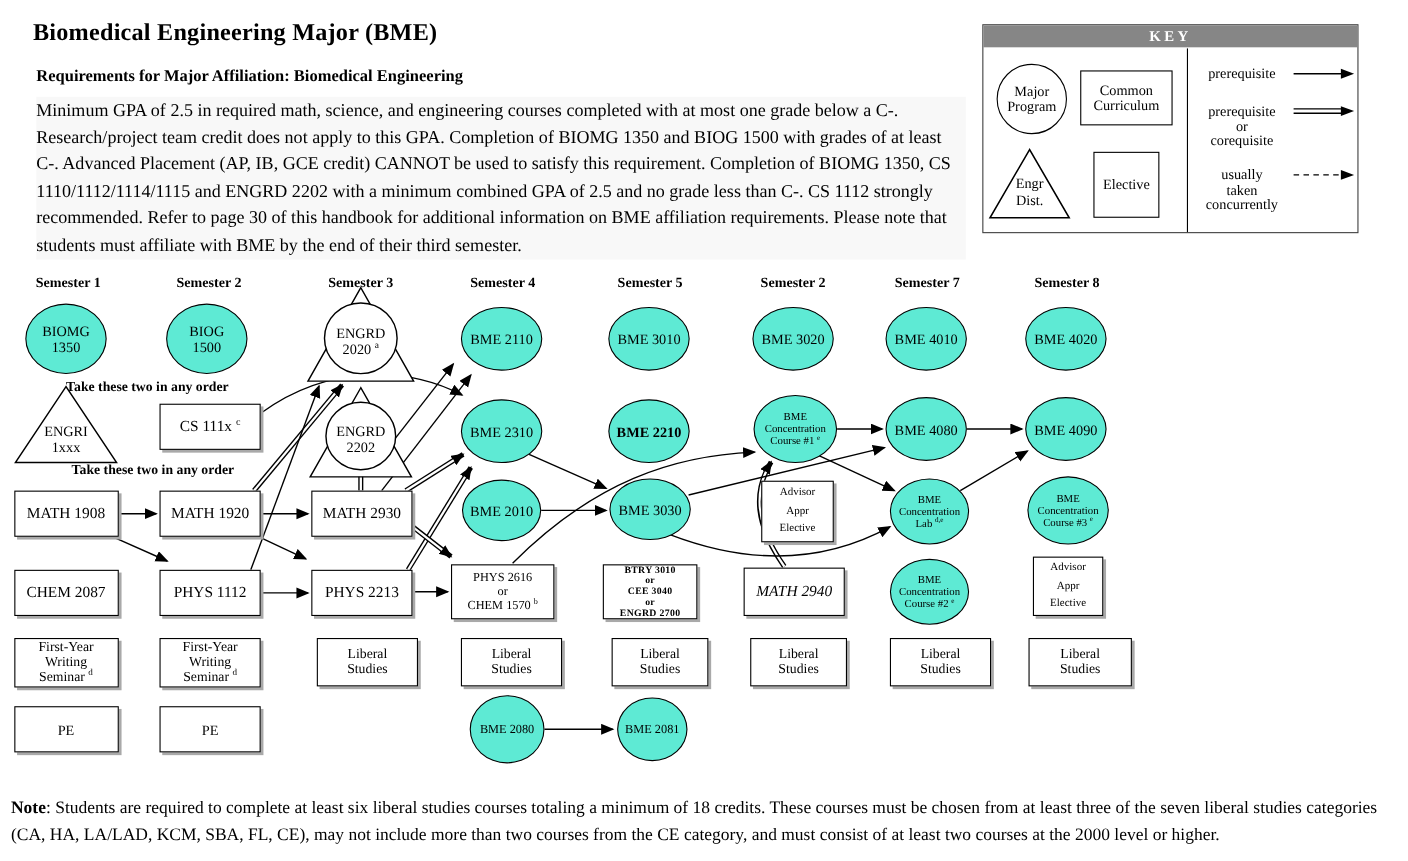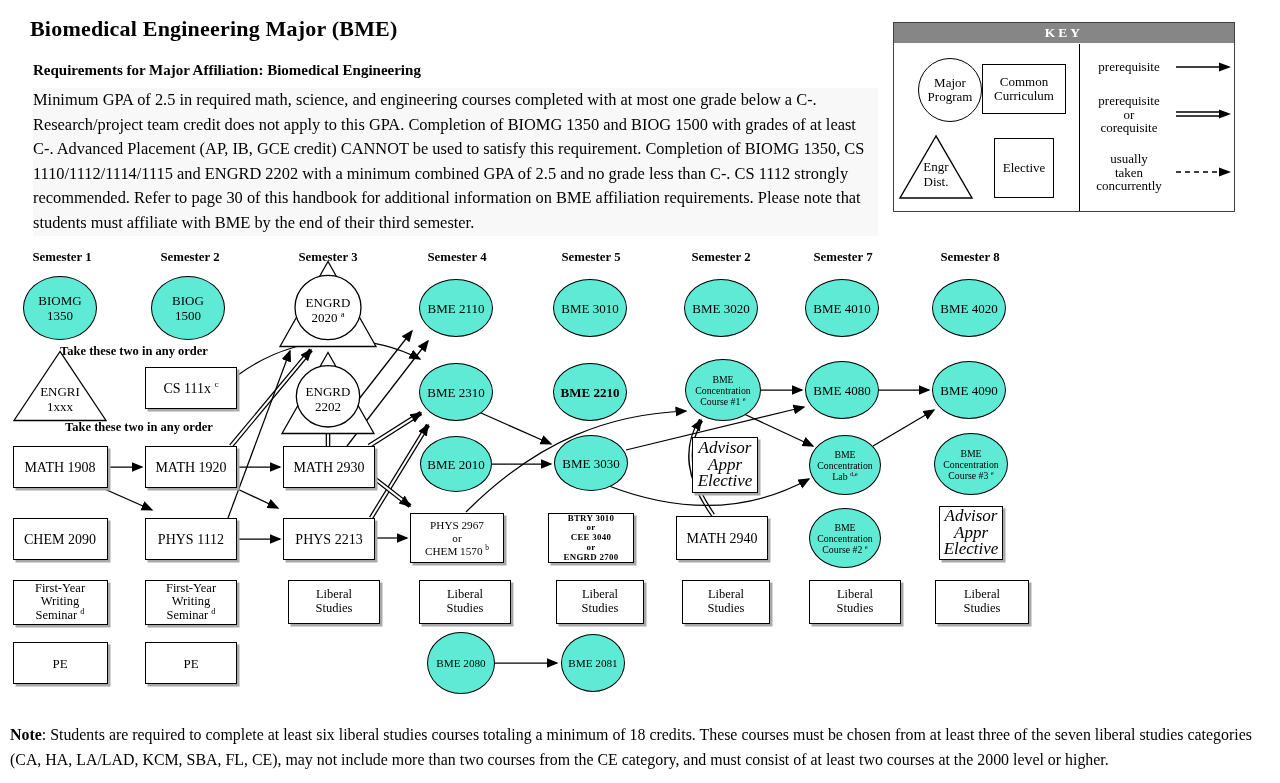--- a/index.html
+++ b/index.html
@@ -9,50 +9,50 @@
   .title{position:absolute;left:30px;top:16px;font-size:22px;font-weight:bold;letter-spacing:.2px;}
   .subtitle{position:absolute;left:33px;top:62px;font-size:15px;font-weight:bold;}
   .req-par{position:absolute;left:33px;top:88px;width:845px;font-size:16.4px;line-height:24.6px;
            background:#f8f8f8;}
   
   .key{position:absolute;left:893px;top:22px;width:340px;height:188px;border:1.5px solid #3f3f3f;background:#fff;}
   .key-title{height:20px;background:#868686;color:#fff;font-size:13.5px;font-weight:bold;
              text-align:center;letter-spacing:3px;line-height:20px;}
   .key-body{position:absolute;left:0;top:21px;right:0;bottom:0;}
   .key-divider{position:absolute;left:185px;top:0;bottom:0;width:0;border-left:1.4px solid #000;}
-  .key-circle{position:absolute;left:24px;top:14px;width:62px;height:62px;border:1.3px solid #000;
+  .key-circle{position:absolute;left:12px;top:14px;width:62px;height:62px;border:1.3px solid #000;
               border-radius:50%;display:flex;align-items:center;justify-content:center;
               text-align:center;font-size:13px;line-height:14.5px;}
   .key-box{position:absolute;border:1.3px solid #000;display:flex;align-items:center;justify-content:center;
            text-align:center;font-size:13px;line-height:14.5px;background:#fff;}
   .key-common{left:88px;top:20px;width:82px;height:48px;}
   .key-elective{left:100px;top:94px;width:58px;height:58px;}
   .key-tri{position:absolute;left:4px;top:90px;width:76px;height:66px;}
   .key-tri svg{position:absolute;inset:0;}
   .key-tri-lbl{position:absolute;left:0;right:0;top:26px;text-align:center;font-size:13px;line-height:14.5px;}
-  .key-row{position:absolute;left:190px;width:148px;display:flex;align-items:center;gap:0;}
+  .key-row{position:absolute;left:190px;width:148px;display:flex;align-items:flex-start;gap:0;}
   .key-leg{width:90px;text-align:center;font-size:13px;line-height:13.5px;}
   .preline{white-space:pre-line;}
   
   .sem{position:absolute;width:100px;text-align:center;font-size:12.8px;font-weight:bold;}
   .ann{position:absolute;text-align:center;font-size:12.5px;font-weight:bold;white-space:nowrap;}
   #edge-svg{position:absolute;left:0;top:0;width:1280px;height:783px;pointer-events:none;}
   .node{position:absolute;box-sizing:border-box;}
   .node .lbl{position:absolute;inset:0;display:flex;flex-direction:column;align-items:center;
              justify-content:center;text-align:center;}
   .node .ln{display:block;}
   .node.ell{border:1.3px solid #000;border-radius:50%;background:#5eead4;}
   .node.nrect{border:1.3px solid #000;background:#fff;box-shadow:2.5px 2.5px 0 #a9a9a9;}
   .node.tri .lbl{padding-top:27%;}
   .node.tc .lbl{padding-top:12%;}
   .node svg{position:absolute;inset:0;overflow:visible;}
   sup{font-size:66%;line-height:0;vertical-align:super;}
   .f14{font-size:14px;line-height:17px;}
   .f13{font-size:13px;line-height:15px;}
-  .f13a{font-size:17px;line-height:16.5px;font-style:italic;}
+  .f13a{font-size:10px;line-height:16.5px;}
   .f12{font-size:12.5px;line-height:13.6px;}
   .f11{font-size:11.2px;line-height:13px;}
   .f10{font-size:9.8px;line-height:11px;}
   .f8b{font-size:8.9px;line-height:9.8px;font-weight:bold;letter-spacing:.3px;}
   
   .note{position:absolute;left:10px;top:706px;width:1264px;font-size:15.9px;line-height:25.4px;}
 </style>
 </head>
 <body>
 
@@ -306,50 +306,50 @@
       </div>
       <div class="node f10 ell" style="left: 934px; top: 433px; width: 74px; height: 62px;">
         <div class="lbl">
           <span class="ln">BME</span>
           <span class="ln">Concentration</span>
           <span class="ln">Course #3 <sup>e</sup></span>
         </div>
       </div>
       <div class="node f14 nrect" style="left: 12.5px; top: 518px; width: 95px; height: 42px;">
         <div class="lbl">
-          <span class="ln">CHEM 2090</span>
+          <span class="ln">CHEM 2087</span>
         </div>
       </div>
       <div class="node f14 nrect" style="left: 145px; top: 518px; width: 92px; height: 42px;">
         <div class="lbl">
           <span class="ln">PHYS 1112</span>
         </div>
       </div>
       <div class="node f14 nrect" style="left: 283px; top: 518px; width: 92px; height: 42px;">
         <div class="lbl">
           <span class="ln">PHYS 2213</span>
         </div>
       </div>
       <div class="node f11 nrect" style="left: 410px; top: 513px; width: 94px; height: 50px;">
         <div class="lbl">
-          <span class="ln">PHYS 2967</span>
+          <span class="ln">PHYS 2616</span>
           <span class="ln">or</span>
           <span class="ln">CHEM 1570 <sup>b</sup></span>
         </div>
       </div>
       <div class="node f8b nrect" style="left: 548px; top: 513px; width: 86px; height: 50px;">
         <div class="lbl">
           <span class="ln">BTRY 3010</span>
           <span class="ln">or</span>
           <span class="ln">CEE 3040</span>
           <span class="ln">or</span>
           <span class="ln">ENGRD 2700</span>
         </div>
       </div>
-      <div class="node f14 nrect" style="left: 676px; top: 516px; width: 92px; height: 44px;">
+      <div class="node f14 nrect" style="left: 676px; top: 516px; width: 92px; height: 44px; font-style: italic;">
         <div class="lbl">
           <span class="ln">MATH 2940</span>
         </div>
       </div>
       <div class="node f10 ell" style="left: 809px; top: 508px; width: 72px; height: 60px;">
         <div class="lbl">
           <span class="ln">BME</span>
           <span class="ln">Concentration</span>
           <span class="ln">Course #2 <sup>e</sup></span>
         </div>

